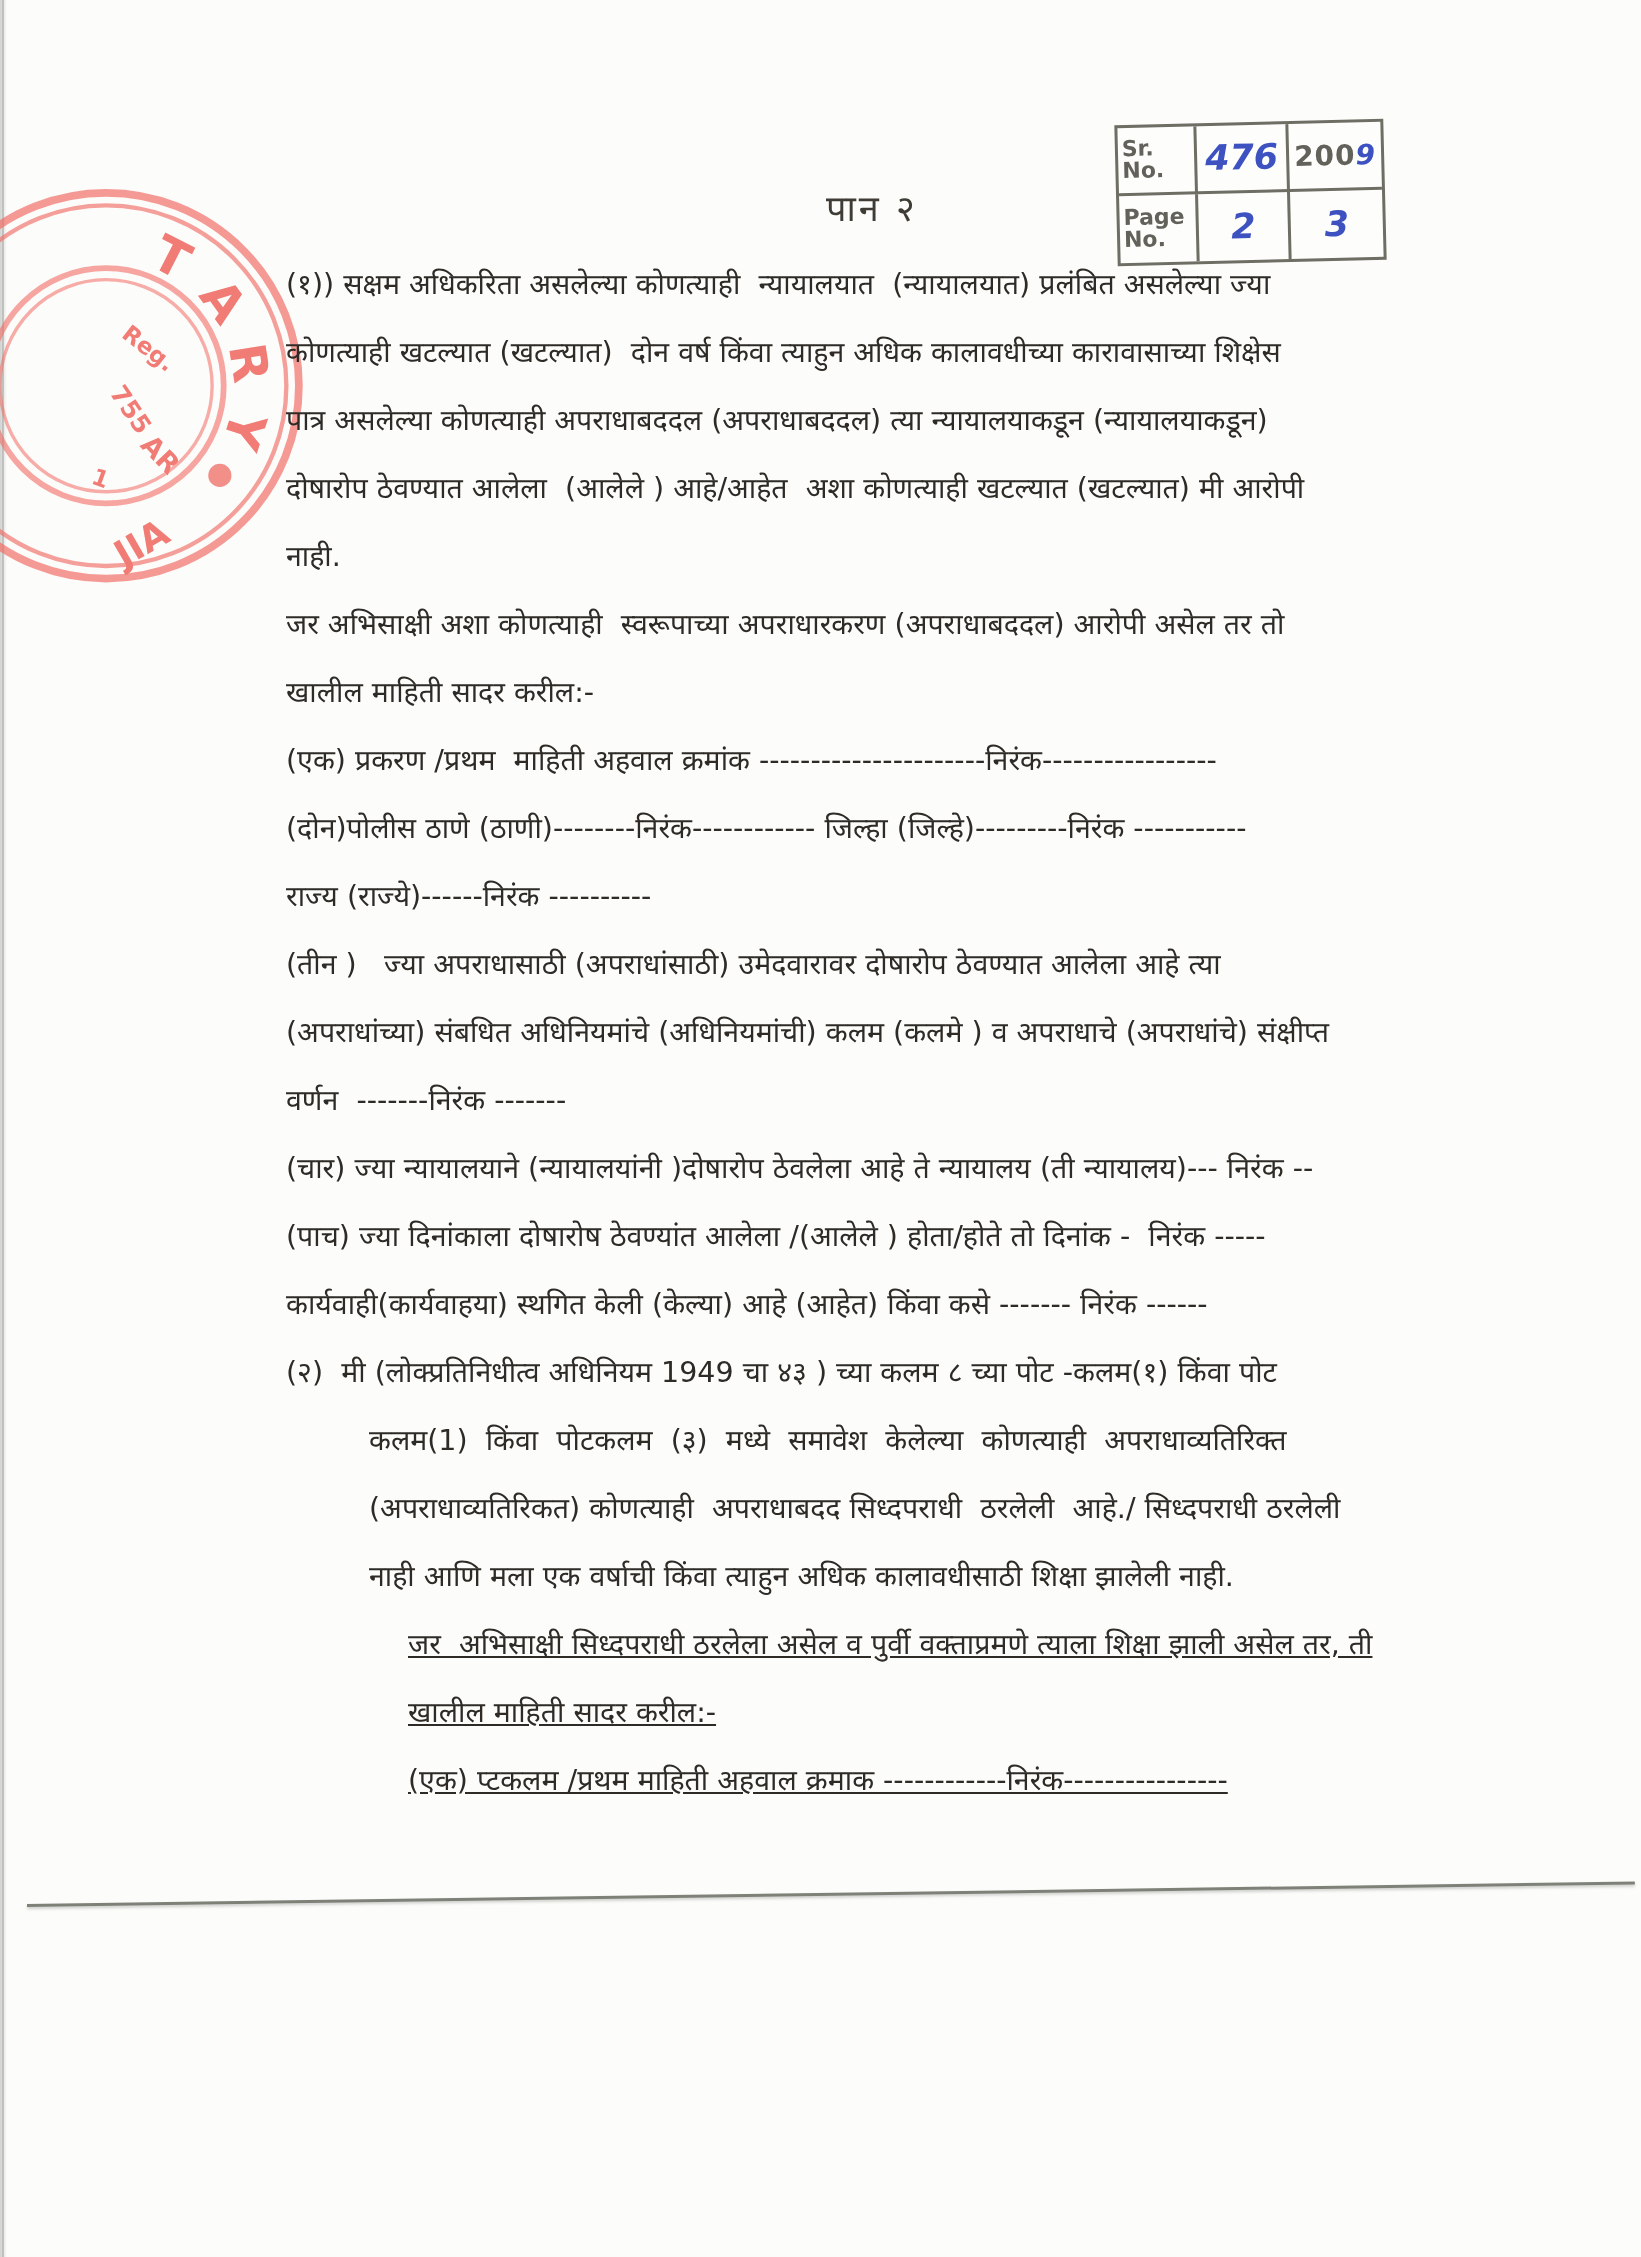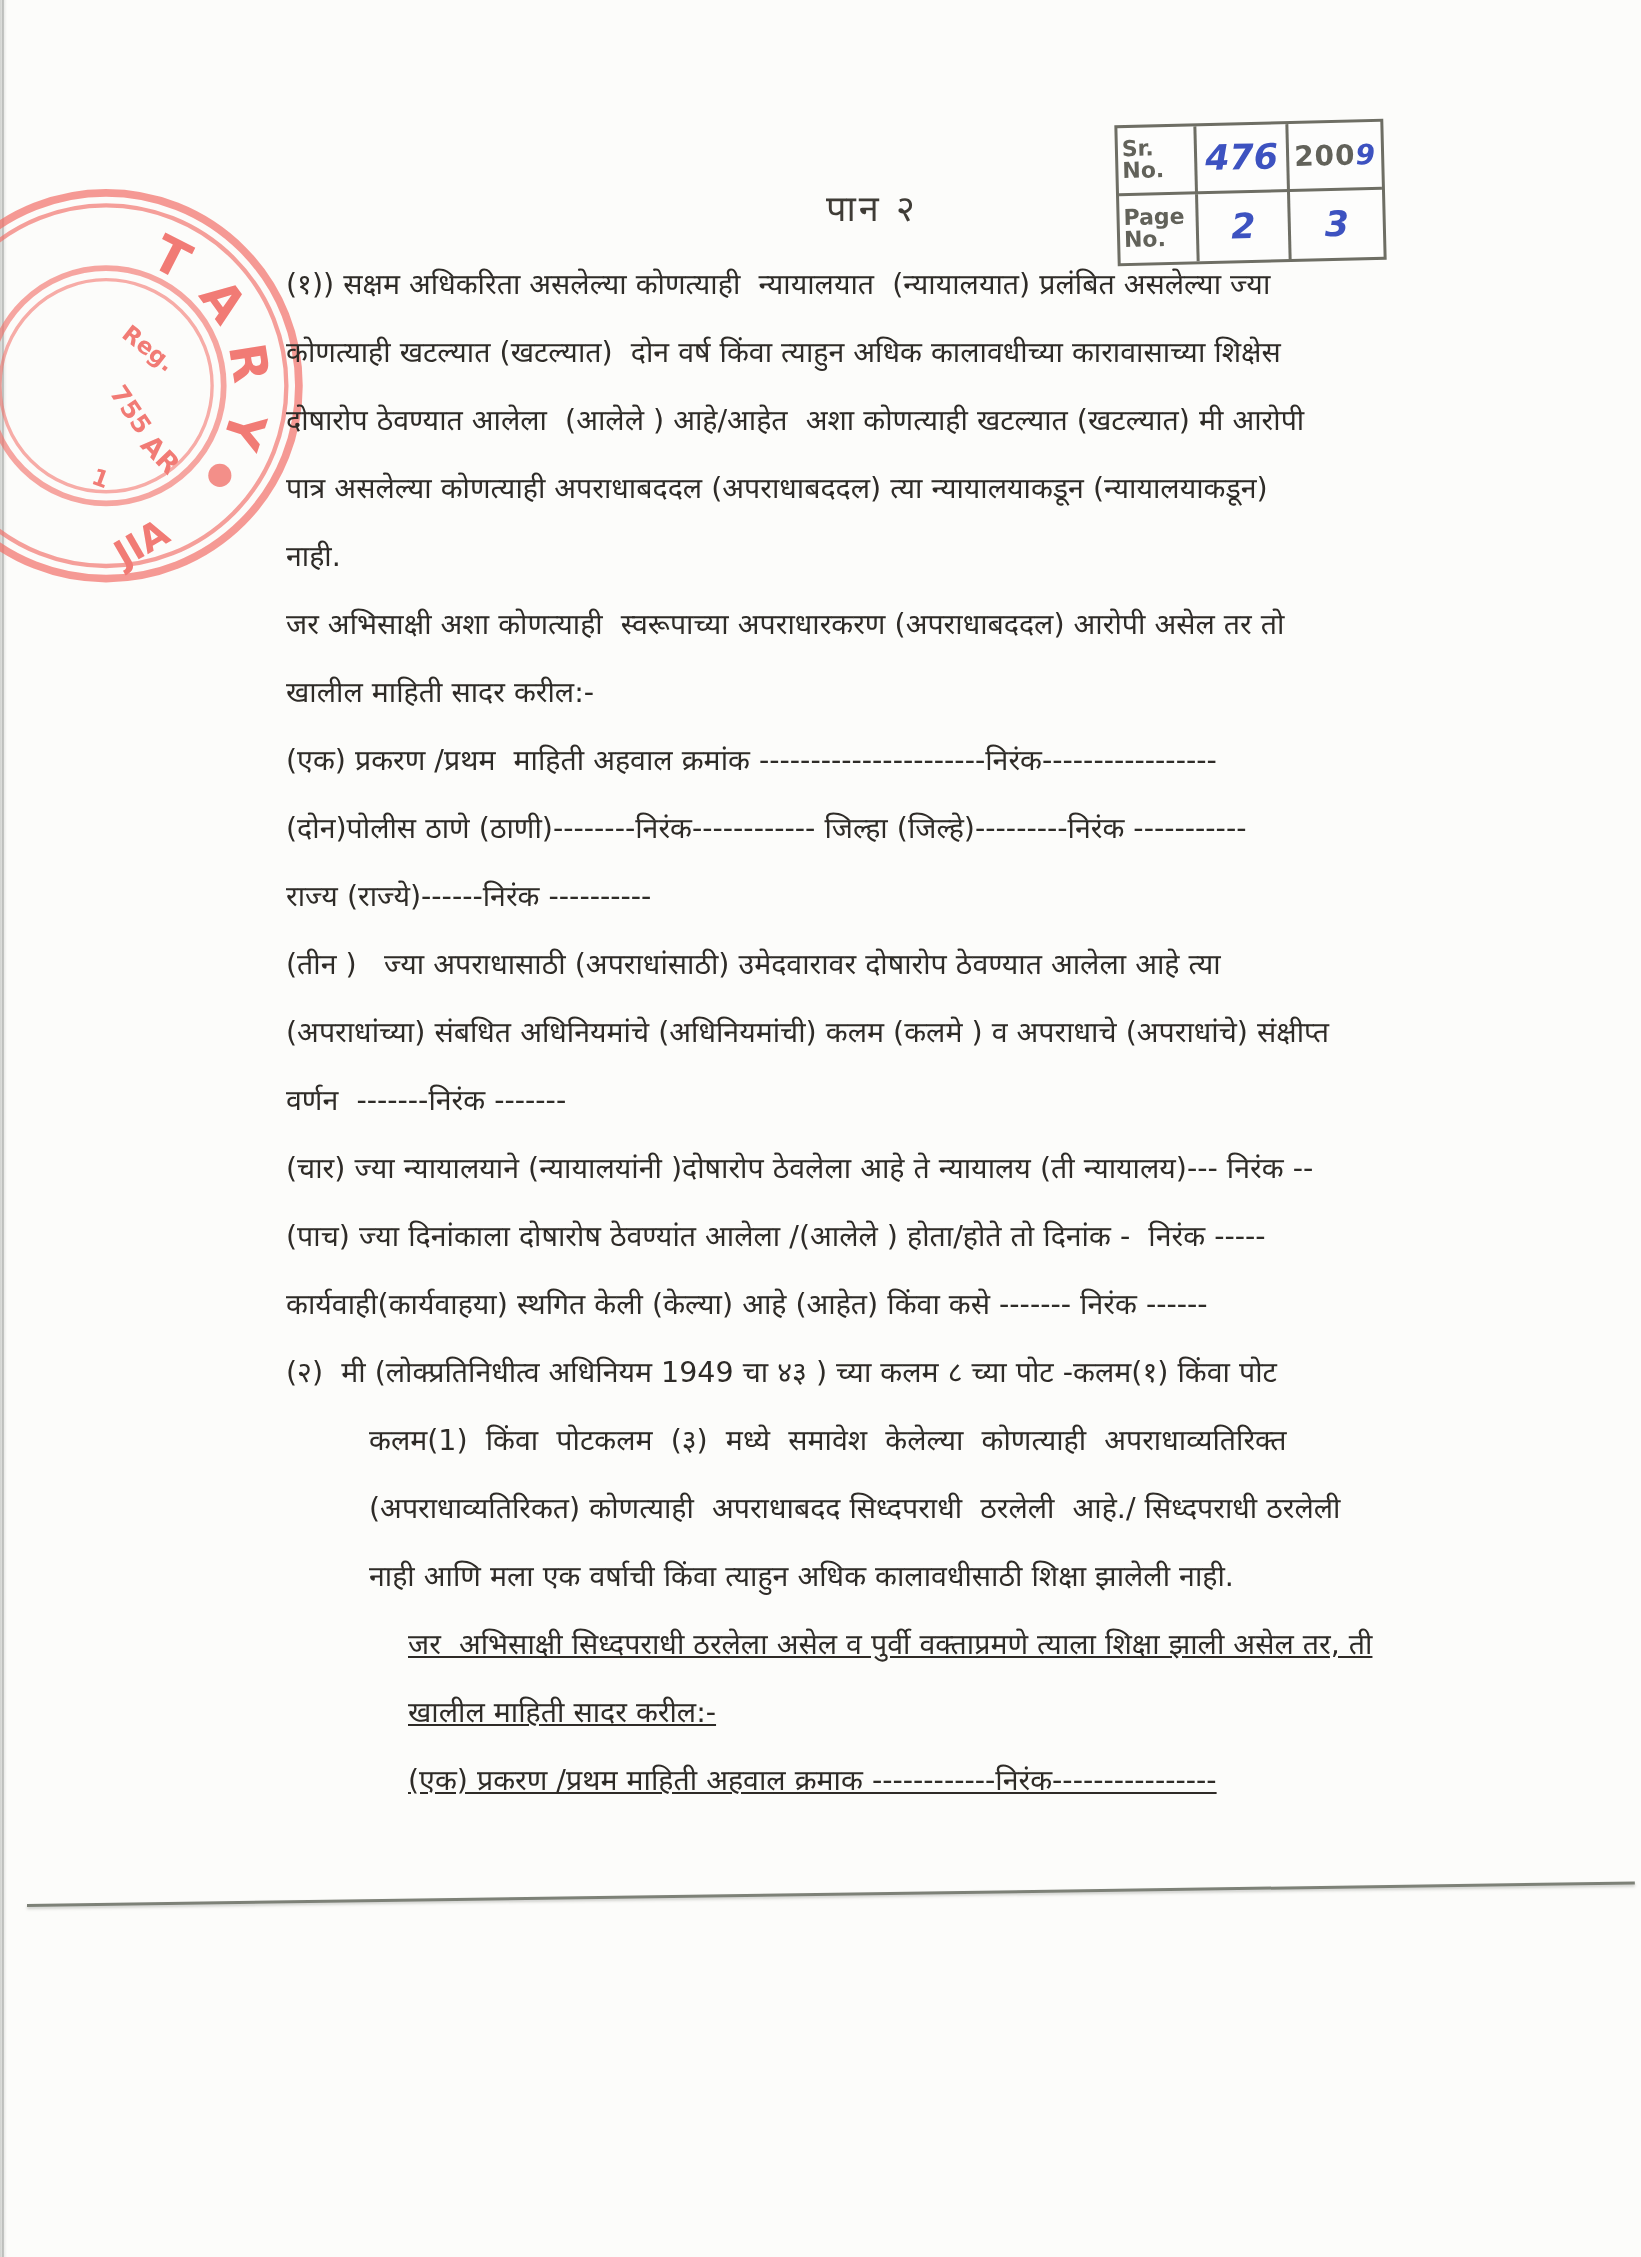--- a/index.html
+++ b/index.html
@@ -114,35 +114,35 @@
   <text x="128" y="160" font-size="24" font-weight="bold" transform="rotate(38 128 155)">Reg.</text>
   <text x="118" y="222" font-size="26" font-weight="bold" transform="rotate(56 120 215)">755</text>
   <text x="148" y="280" font-size="28" font-weight="bold" transform="rotate(46 155 272)">AR</text>
   <text x="96" y="312" font-size="24" font-weight="bold" transform="rotate(20 98 305)">1</text>
   <text x="118" y="390" font-size="38" font-weight="bold" transform="rotate(-30 140 375)">JIA</text>
 </svg>
 
 <div class="doc-body">
   <div class="line">(१)) सक्षम अधिकरिता असलेल्या कोणत्याही  न्यायालयात  (न्यायालयात) प्रलंबित असलेल्या ज्या</div>
   <div class="line">कोणत्याही खटल्यात (खटल्यात)  दोन वर्ष किंवा त्याहुन अधिक कालावधीच्या कारावासाच्या शिक्षेस</div>
+  <div class="line">पात्र असलेल्या कोणत्याही अपराधाबददल (अपराधाबददल) त्या न्यायालयाकडून (न्यायालयाकडून)</div>
   <div class="line">दोषारोप ठेवण्यात आलेला  (आलेले ) आहे/आहेत  अशा कोणत्याही खटल्यात (खटल्यात) मी आरोपी</div>
-  <div class="line">पात्र असलेल्या कोणत्याही अपराधाबददल (अपराधाबददल) त्या न्यायालयाकडून (न्यायालयाकडून)</div>
   <div class="line">नाही.</div>
   <div class="line">जर अभिसाक्षी अशा कोणत्याही  स्वरूपाच्या अपराधारकरण (अपराधाबददल) आरोपी असेल तर तो</div>
   <div class="line">खालील माहिती सादर करील:-</div>
   <div class="line">(एक) प्रकरण /प्रथम  माहिती अहवाल क्रमांक ----------------------निरंक-----------------</div>
   <div class="line">(दोन)पोलीस ठाणे (ठाणी)--------निरंक------------ जिल्हा (जिल्हे)---------निरंक -----------</div>
   <div class="line">राज्य (राज्ये)------निरंक ----------</div>
   <div class="line">(तीन )   ज्या अपराधासाठी (अपराधांसाठी) उमेदवारावर दोषारोप ठेवण्यात आलेला आहे त्या</div>
   <div class="line">(अपराधांच्या) संबधित अधिनियमांचे (अधिनियमांची) कलम (कलमे ) व अपराधाचे (अपराधांचे) संक्षीप्त</div>
   <div class="line">वर्णन  -------निरंक -------</div>
   <div class="line">(चार) ज्या न्यायालयाने (न्यायालयांनी )दोषारोप ठेवलेला आहे ते न्यायालय (ती न्यायालय)--- निरंक --</div>
   <div class="line">(पाच) ज्या दिनांकाला दोषारोष ठेवण्यांत आलेला /(आलेले ) होता/होते तो दिनांक -  निरंक -----</div>
   <div class="line">कार्यवाही(कार्यवाहया) स्थगित केली (केल्या) आहे (आहेत) किंवा कसे ------- निरंक ------</div>
   <div class="line">(२)  मी (लोक्प्रतिनिधीत्व अधिनियम 1949 चा ४३ ) च्या कलम ८ च्या पोट -कलम(१) किंवा पोट</div>
   <div class="line ind1">कलम(1)  किंवा  पोटकलम  (३)  मध्ये  समावेश  केलेल्या  कोणत्याही  अपराधाव्यतिरिक्त</div>
   <div class="line ind1">(अपराधाव्यतिरिकत) कोणत्याही  अपराधाबदद सिध्दपराधी  ठरलेली  आहे./ सिध्दपराधी ठरलेली</div>
   <div class="line ind1">नाही आणि मला एक वर्षाची किंवा त्याहुन अधिक कालावधीसाठी शिक्षा झालेली नाही.</div>
   <div class="line ind2">जर  अभिसाक्षी सिध्दपराधी ठरलेला असेल व पुर्वी वक्ताप्रमणे त्याला शिक्षा झाली असेल तर, ती</div>
   <div class="line ind2">खालील माहिती सादर करील:-</div>
-  <div class="line ind2">(एक) प्रकरण /प्रथम माहिती अहवाल क्रमाक ------------निरंक----------------</div>
+  <div class="line ind2">(एक) प्टकलम /प्रथम माहिती अहवाल क्रमाक ------------निरंक----------------</div>
 </div>
 
 
 </body></html>

